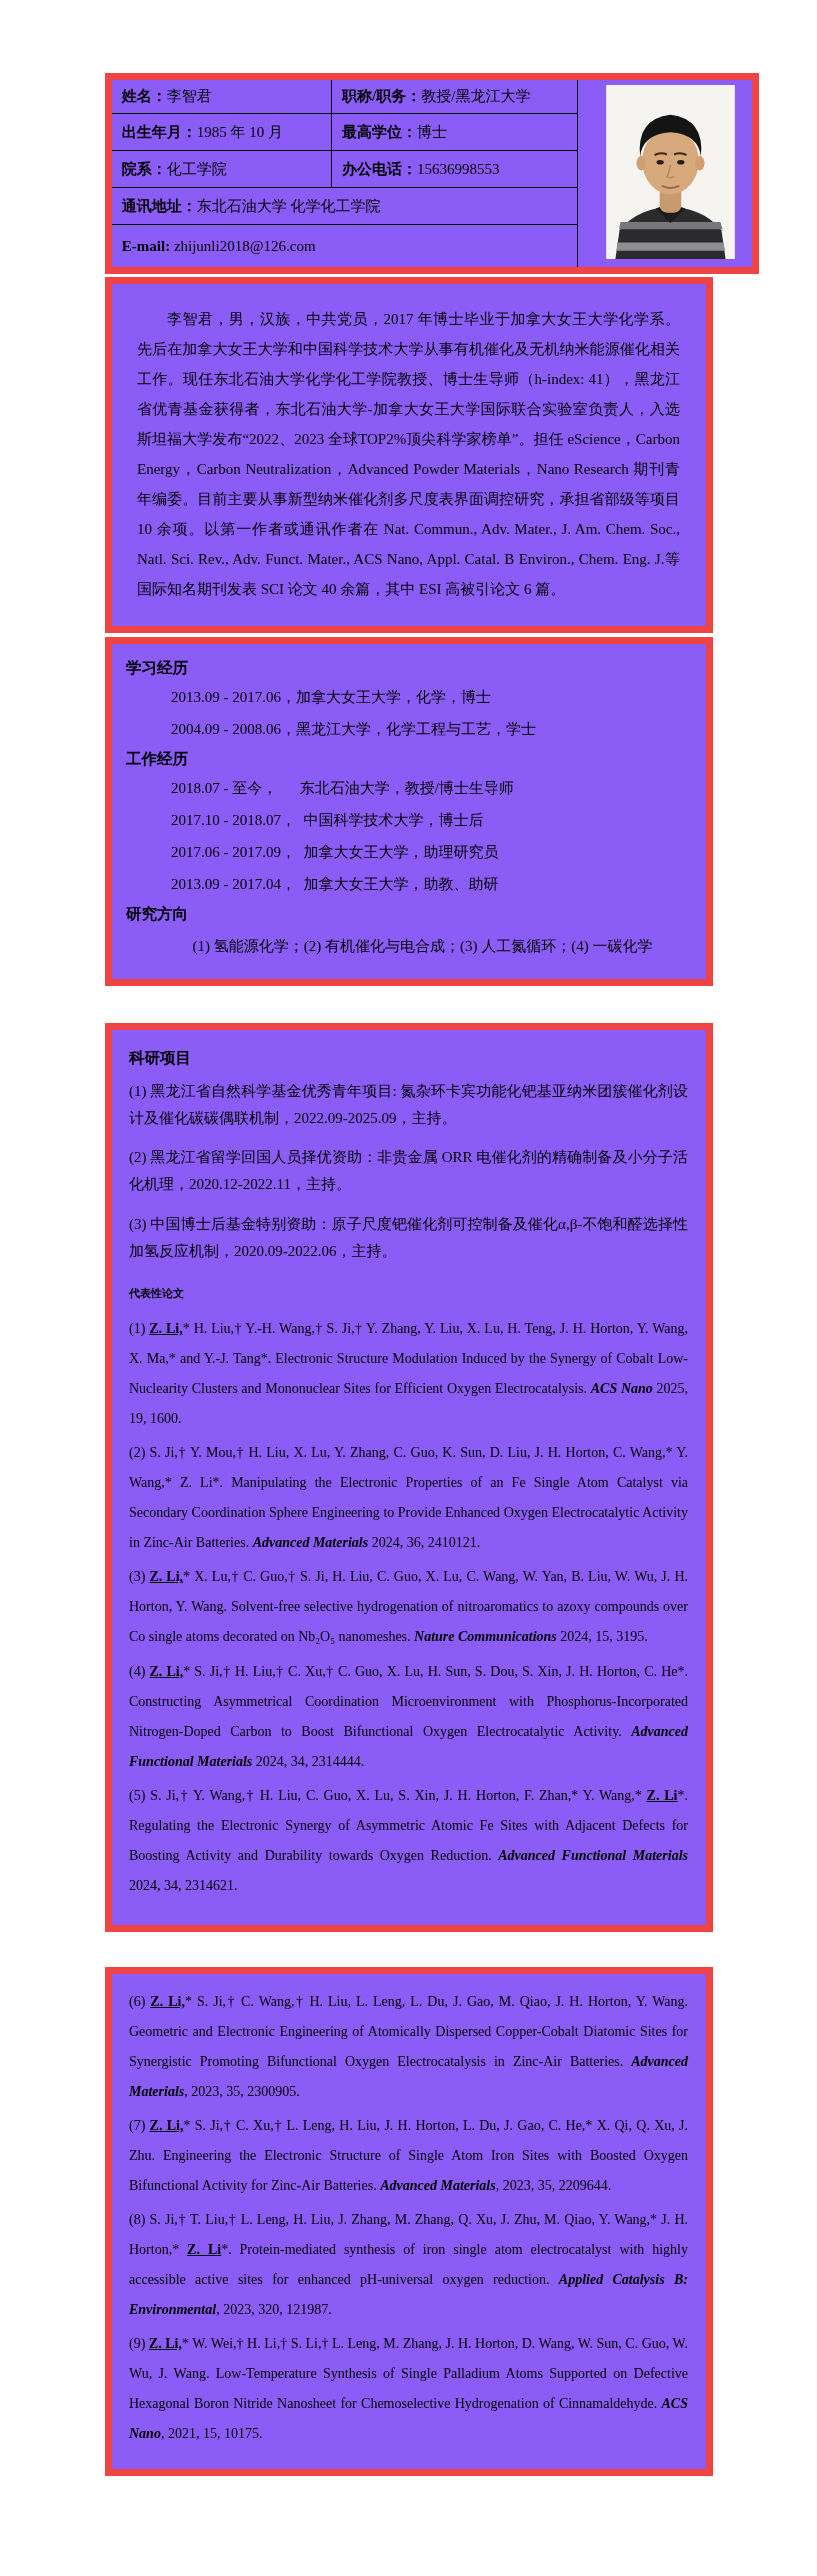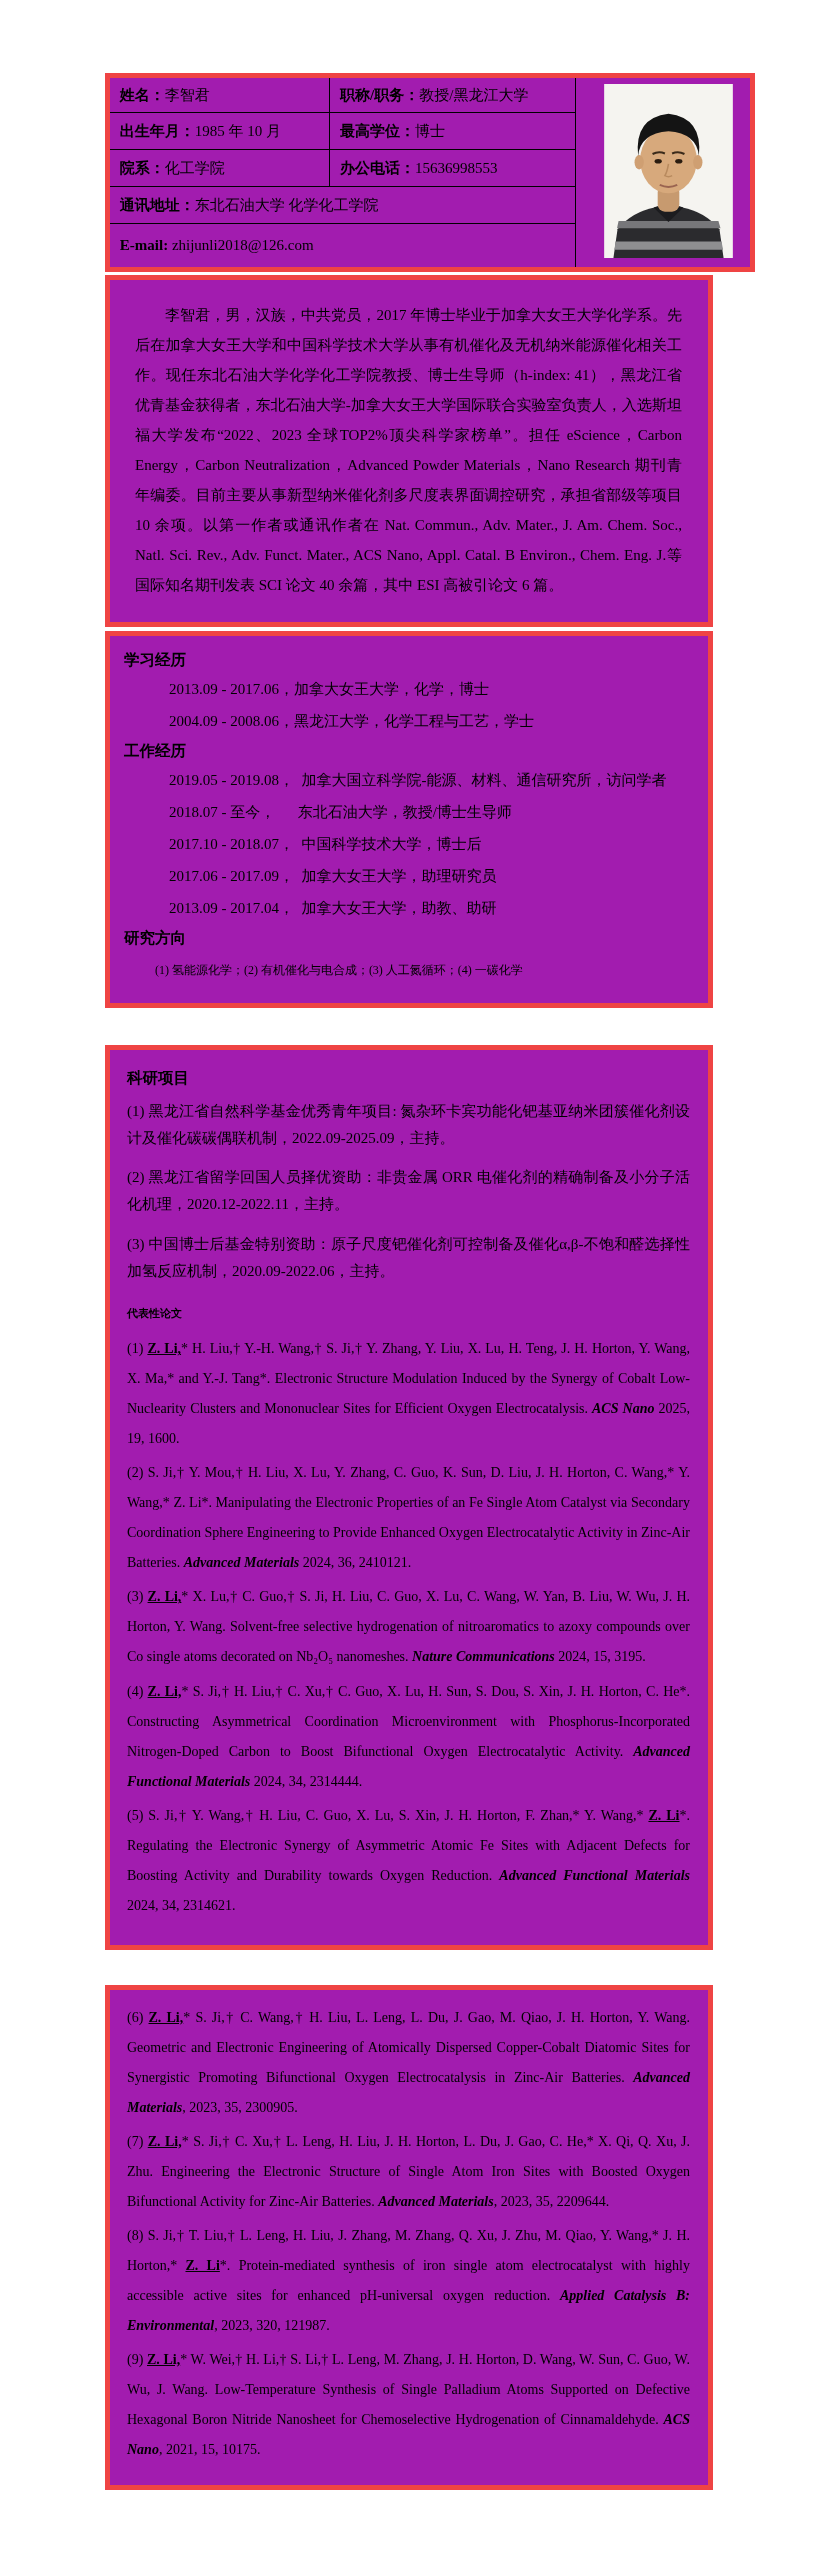--- a/index.html
+++ b/index.html
@@ -1,41 +1,41 @@
 <!DOCTYPE html>
 <html style="font-size:8.2px"><head>
 <meta charset="utf-8">
 <style>
   html,body{margin:0;padding:0;}
   body{
     width:817px;height:2594px;overflow:hidden;background:#ffffff;
     font-family:"Liberation Serif","DejaVu Serif",serif;color:#000;
   }
   .page{width:608px;margin:0 auto;padding-top:73px;}
-  .box{border:5px solid #ef4444;box-sizing:border-box;background:#a21caf;}
+  .box{border:7px solid #ef4444;box-sizing:border-box;background:#8b5cf6;}
 
   
   table.profile{width:100%;border-collapse:collapse;table-layout:fixed;}
   table.profile td{border:1px solid #000;padding:0 0 0 10.3px;vertical-align:middle;
     font-size:15px;}
   td.lbl b, .lbl-b{font-weight:bold;}
   .col1{width:209px;} .col2{width:235px;} .col3{width:164px;}
   tr.r{height:37px;} tr.r-last{height:46px;}
   td.photo-cell{padding:0;text-align:center;vertical-align:middle;}
 
   
   .box-bio{margin-top:2.6px;padding:12.4px 17.5px 14.4px 17.5px;}
   p.bio{margin:8px;font-size:15px;line-height:30px;text-align:justify;text-indent:30px;}
 
   
   .box-cv{margin-top:4.1px;padding:9.3px 17.5px 17.5px 14.4px;}
   h3.sec{margin:0;font-size:15.5px;font-weight:bold;line-height:27px;}
   .sec-gap{margin-top:11.3px;}
   .cv-item{font-size:15px;line-height:32px;padding-left:45px;white-space:pre-wrap;}
-  .research-line{font-size:12px;line-height:32px;padding-left:31px;margin-top:3.1px;white-space:pre-wrap;}
+  .research-line{font-size:15px;line-height:32px;padding-left:31px;margin-top:3.1px;white-space:pre-wrap;text-align:center;}
 
   
   .box-proj{margin-top:37px;padding:13.4px 17.5px 20.6px 17.5px;}
   .box-pub2{margin-top:35px;padding:12.4px 17.5px 15.5px 17.5px;}
   p.proj{margin:0 0 12.4px 0;font-size:15px;line-height:27px;text-align:justify;}
   p.proj:last-of-type{margin-bottom:0;}
   h3.pub-head{margin:15.5px 0 7.2px 0;font-size:11px;font-weight:bold;line-height:27px;}
   p.pub{margin:0 0 4.1px 0;font-size:14px;line-height:30px;text-align:justify;}
   .seg-bu{font-weight:bold;text-decoration:underline;}
   .seg-bi{font-weight:bold;font-style:italic;}
@@ -117,21 +117,20 @@
   <div class="box box-bio">
     <p class="bio">李智君，男，汉族，中共党员，2017 年博士毕业于加拿大女王大学化学系。先后在加拿大女王大学和中国科学技术大学从事有机催化及无机纳米能源催化相关工作。现任东北石油大学化学化工学院教授、博士生导师（h-index: 41），黑龙江省优青基金获得者，东北石油大学-加拿大女王大学国际联合实验室负责人，入选斯坦福大学发布“2022、2023 全球TOP2%顶尖科学家榜单”。担任 eScience，Carbon Energy，Carbon Neutralization，Advanced Powder Materials，Nano Research 期刊青年编委。目前主要从事新型纳米催化剂多尺度表界面调控研究，承担省部级等项目 10 余项。以第一作者或通讯作者在 Nat. Commun., Adv. Mater., J. Am. Chem. Soc., Natl. Sci. Rev., Adv. Funct. Mater., ACS Nano, Appl. Catal. B Environ., Chem. Eng. J.等国际知名期刊发表 SCI 论文 40 余篇，其中 ESI 高被引论文 6 篇。</p>
   </div>
 
   <div class="box box-cv">
     <h3 class="sec">学习经历</h3>
     <div class="cv-item">2013.09 - 2017.06，加拿大女王大学，化学，博士</div>
     <div class="cv-item">2004.09 - 2008.06，黑龙江大学，化学工程与工艺，学士</div>
 
     <h3 class="sec sec-gap">工作经历</h3>
-    <div class="cv-item">2019.05 - 2019.08，  加拿大国立科学院-能源、材料、通信研究所，访问学者</div>
     <div class="cv-item">2018.07 - 至今，      东北石油大学，教授/博士生导师</div>
     <div class="cv-item">2017.10 - 2018.07，  中国科学技术大学，博士后</div>
     <div class="cv-item">2017.06 - 2017.09，  加拿大女王大学，助理研究员</div>
     <div class="cv-item">2013.09 - 2017.04，  加拿大女王大学，助教、助研</div>
 
     <h3 class="sec sec-gap">研究方向</h3>
     <div class="research-line">(1) 氢能源化学；(2) 有机催化与电合成；(3) 人工氮循环；(4) 一碳化学</div>
   </div>
 
   <div class="box box-proj">

